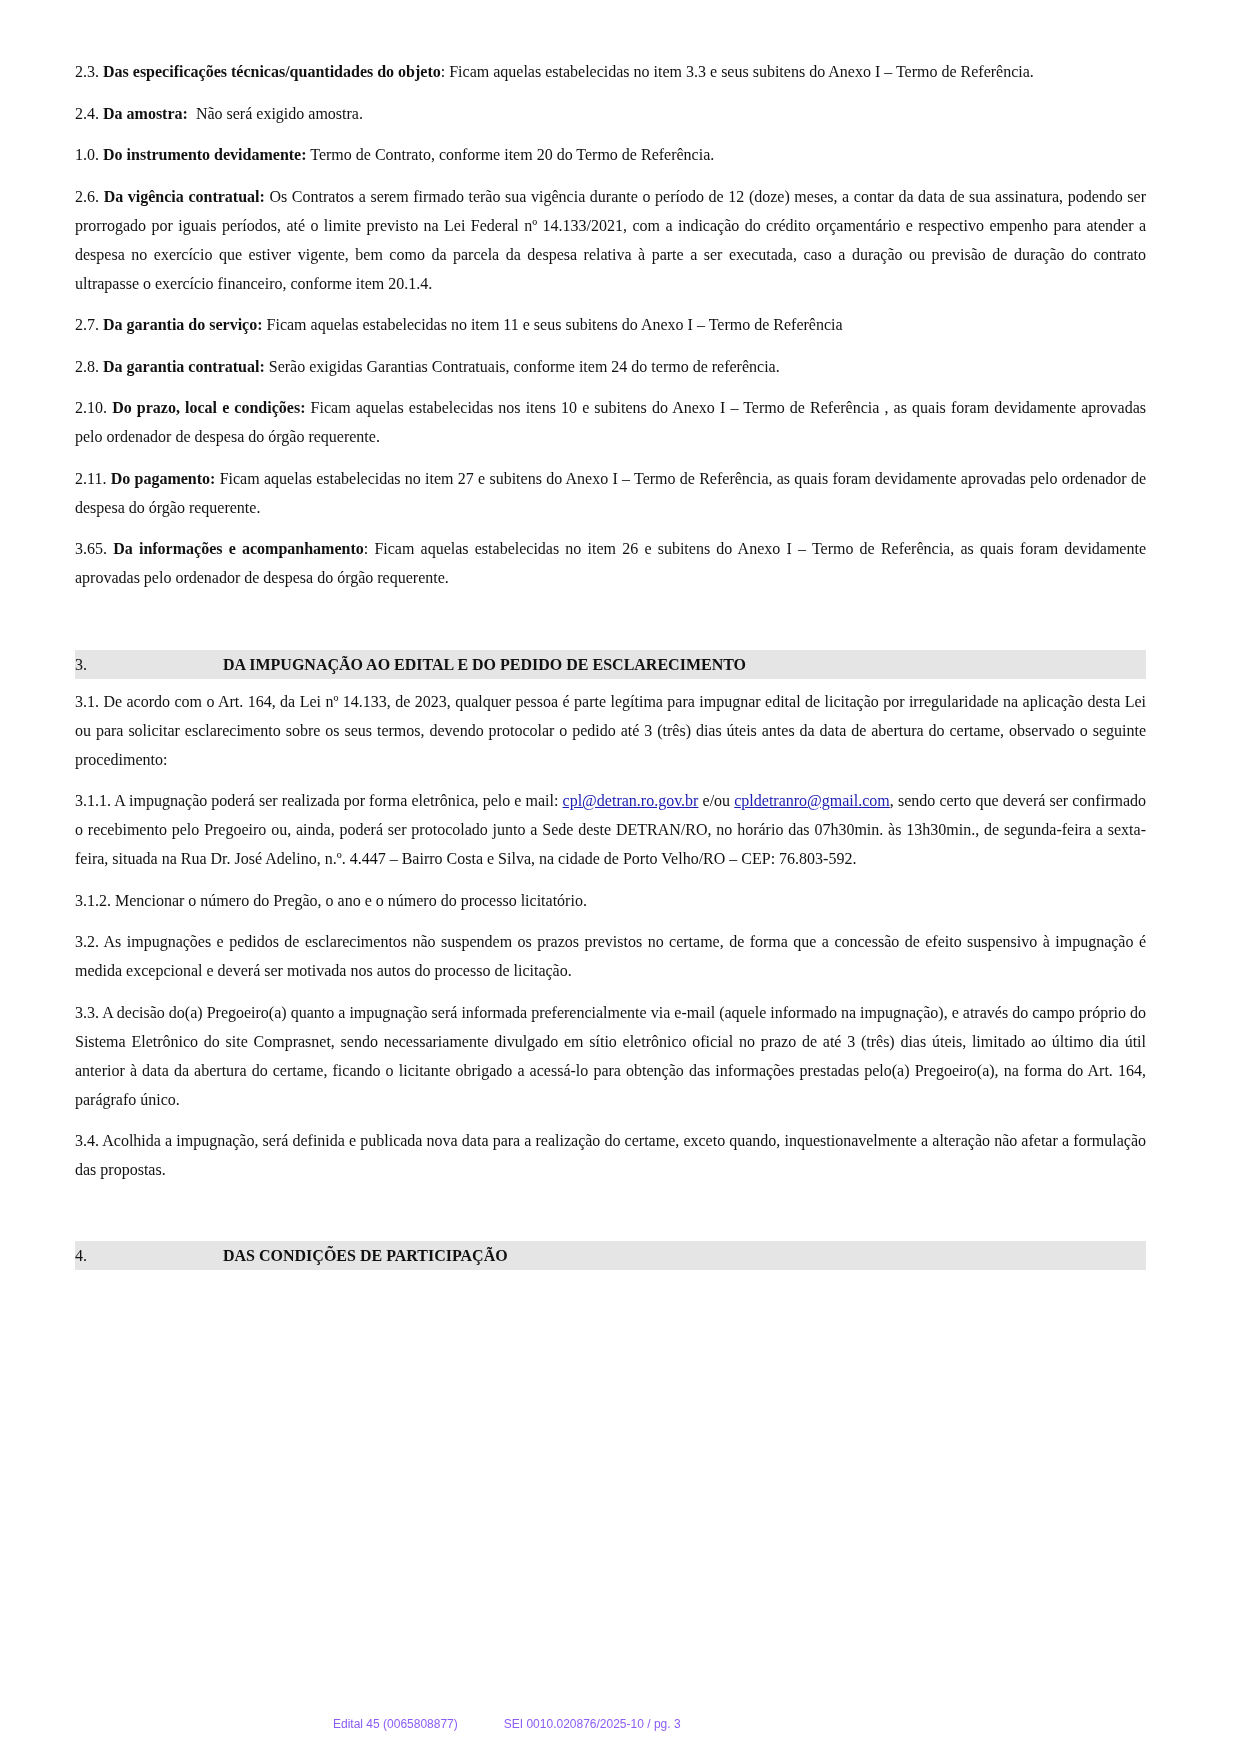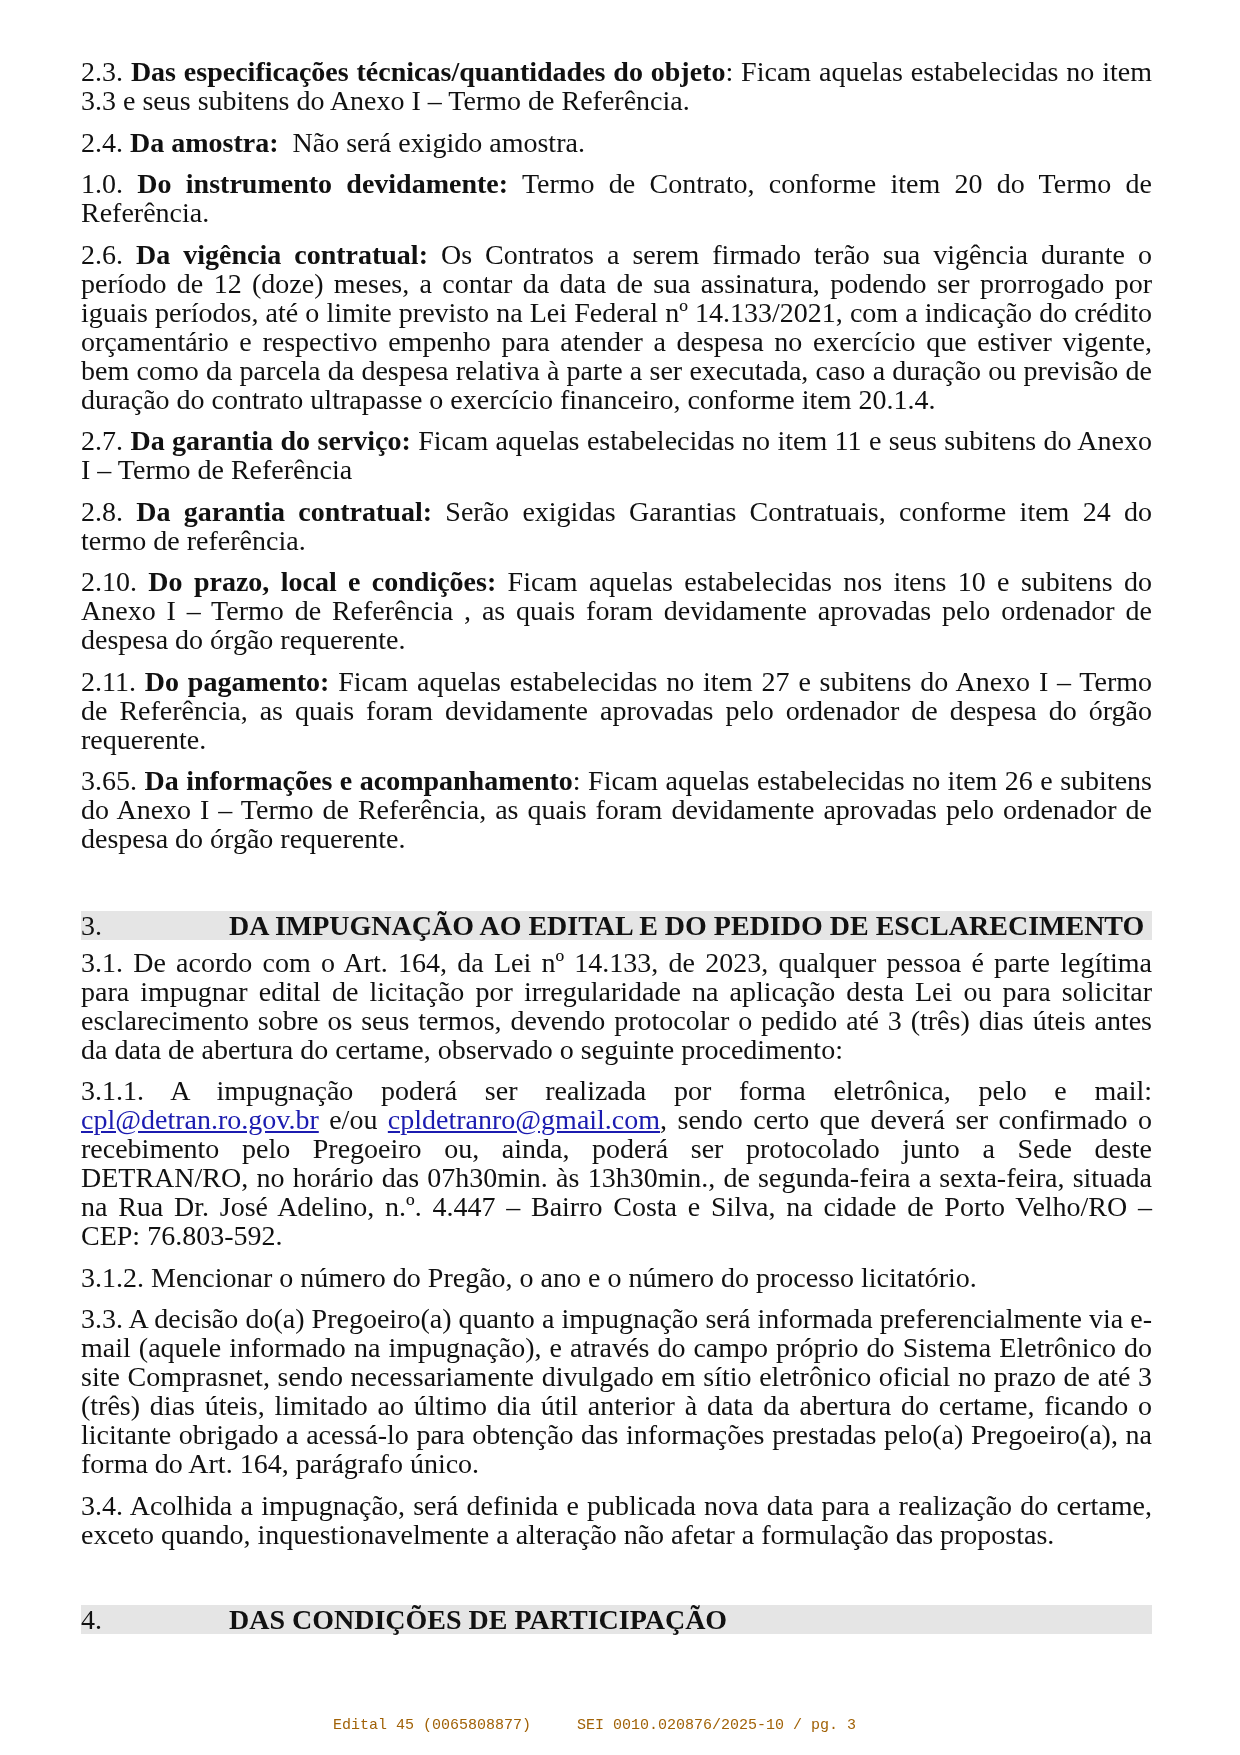--- a/index.html
+++ b/index.html
@@ -1,34 +1,34 @@
 <!DOCTYPE html>
 <html><head>
 <meta charset="utf-8">
 <style>
   html, body { margin: 0; padding: 0; background: #ffffff; }
   body { width: 1240px; height: 1755px; position: relative; overflow: hidden; }
   .page {
-    position: absolute; left: 81px; top: 57px; width: 1071px;
-    font-family: "Liberation Serif", serif; font-size: 28px; line-height: 29px; color: #111;
+    position: absolute; left: 75px; top: 57px; width: 1071px;
+    font-family: "Liberation Serif", serif; font-size: 16px; line-height: 29px; color: #111;
   }
   .para { margin: 0 0 12.5px 0; text-align: justify; }
   .para b { font-weight: bold; }
   .section-bar {
     background: #e5e5e5; height: 29px; line-height: 30px;
     position: relative; font-weight: bold; margin: 0 0 8px 0;
   }
   .section-bar .sec-num { position: absolute; left: 0; top: 0; font-weight: normal; }
   .section-bar .sec-title { position: absolute; left: 148px; top: 0; }
   .gap-before-section { height: 45px; }
   .gap-before-section-4 { height: 44px; }
   a.link { color: #1b1bb0; text-decoration: underline; }
   .footer {
     position: absolute; top: 1717px; left: 333px;
-    font-family: Liberation Mono, monospace; font-size: 15px; color: #a16207;
+    font-family: Liberation Sans, sans-serif; font-size: 12px; color: #8b5cf6;
     white-space: nowrap;
   }
   .footer span { display: inline-block; }
   .footer .f2 { margin-left: 46px; }
 </style>
 </head>
 <body>
 
 <div class="page">
 
@@ -57,20 +57,21 @@
     <span class="sec-num">3.</span>
     <span class="sec-title">DA IMPUGNAÇÃO AO EDITAL E DO PEDIDO DE ESCLARECIMENTO</span>
   </div>
 
   <p class="para">3.1. De acordo com o Art. 164, da Lei nº 14.133, de 2023, qualquer pessoa é parte legítima para impugnar edital de licitação por irregularidade na aplicação desta Lei ou para solicitar esclarecimento sobre os seus termos, devendo protocolar o pedido até 3 (três) dias úteis antes da data de abertura do certame, observado o seguinte procedimento:</p>
 
   <p class="para"><span>3.1.1. A impugnação poderá ser realizada por forma eletrônica, pelo e mail: </span><a class="link">cpl@detran.ro.gov.br</a><span> e/ou </span><a class="link">cpldetranro@gmail.com</a><span>, sendo certo que deverá ser confirmado o recebimento pelo Pregoeiro ou, ainda, poderá ser protocolado junto a Sede deste DETRAN/RO, no horário das 07h30min. às 13h30min., de segunda-feira a sexta-feira, situada na Rua Dr. José Adelino, n.º. 4.447 – Bairro Costa e Silva, na cidade de Porto Velho/RO – CEP: 76.803-592.</span></p>
 
   <p class="para">3.1.2. Mencionar o número do Pregão, o ano e o número do processo licitatório.</p>
 
+  <p class="para">3.2. As impugnações e pedidos de esclarecimentos não suspendem os prazos previstos no certame, de forma que a concessão de efeito suspensivo à impugnação é medida excepcional e deverá ser motivada nos autos do processo de licitação.</p>
 
   <p class="para">3.3. A decisão do(a) Pregoeiro(a) quanto a impugnação será informada preferencialmente via e-mail (aquele informado na impugnação), e através do campo próprio do Sistema Eletrônico do site Comprasnet, sendo necessariamente divulgado em sítio eletrônico oficial no prazo de até 3 (três) dias úteis, limitado ao último dia útil anterior à data da abertura do certame, ficando o licitante obrigado a acessá-lo para obtenção das informações prestadas pelo(a) Pregoeiro(a), na forma do Art. 164, parágrafo único.</p>
 
   <p class="para">3.4. Acolhida a impugnação, será definida e publicada nova data para a realização do certame, exceto quando, inquestionavelmente a alteração não afetar a formulação das propostas.</p>
 
   <div class="gap-before-section-4"></div>
 
   <div class="section-bar">
     <span class="sec-num">4.</span>
     <span class="sec-title">DAS CONDIÇÕES DE PARTICIPAÇÃO</span>

